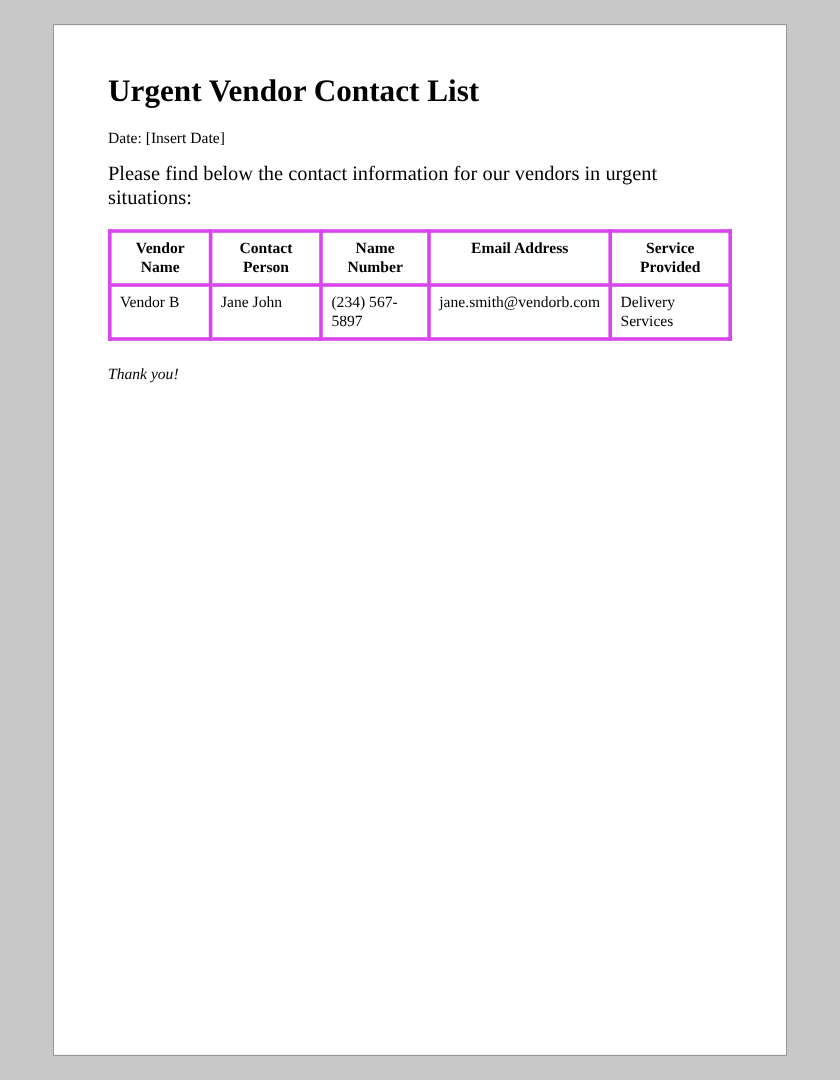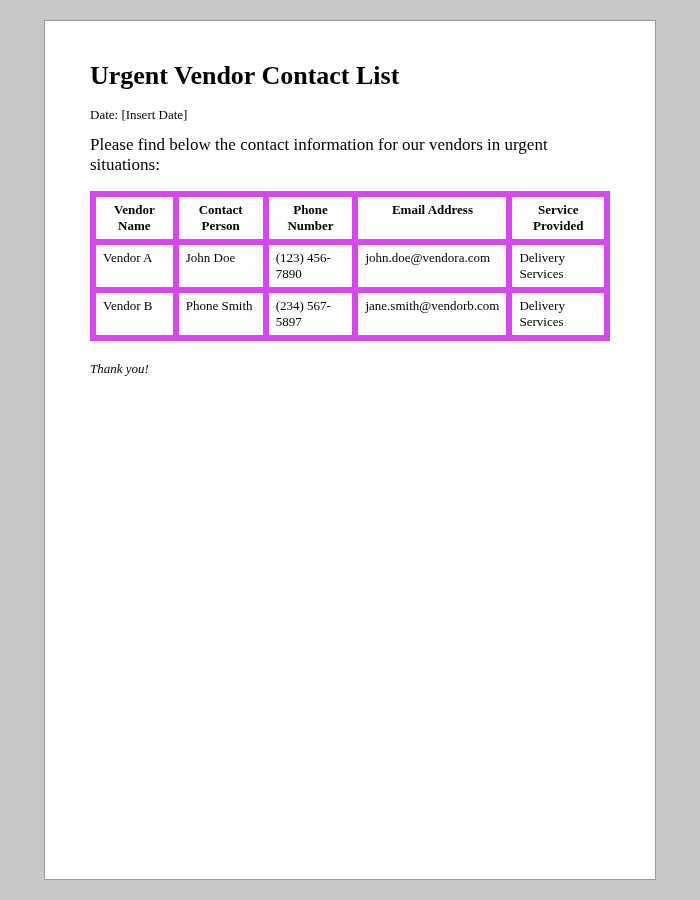--- a/index.html
+++ b/index.html
@@ -43,21 +43,21 @@
     }
 
     table {
       width: 100%;
       border-collapse: collapse;
       margin-bottom: 20px;
       font-size: 13px;
     }
 
     table th, table td {
-      border: 6px solid #d946ef;
+      border: 3px solid #d946ef;
       padding: 5px 7px;
       vertical-align: top;
     }
 
     table th {
       font-weight: bold;
       text-align: center;
       background: #fff;
     }
 
@@ -84,36 +84,29 @@
 
   <p class="date-line">Date: [Insert Date]</p>
 
   <p class="intro-text">Please find below the contact information for our vendors in urgent situations:</p>
 
   <table>
     <thead>
       <tr>
         <th>Vendor Name</th>
         <th>Contact Person</th>
-        <th>Phone Number</th>
+        <th>Name Number</th>
         <th>Email Address</th>
         <th>Service Provided</th>
       </tr>
     </thead>
     <tbody id="table-body">
-    <tr>
-          <td>Vendor A</td>
-          <td>John Doe</td>
-          <td>(123) 456-7890</td>
-          <td>john.doe@vendora.com</td>
-          <td>Delivery Services</td>
-        </tr>
         <tr>
           <td>Vendor B</td>
-          <td>Phone Smith</td>
+          <td>Jane John</td>
           <td>(234) 567-5897</td>
           <td>jane.smith@vendorb.com</td>
           <td>Delivery Services</td>
         </tr>
       </tbody>
   </table>
 
 
   <p class="thank-you">Thank you!</p>
 

